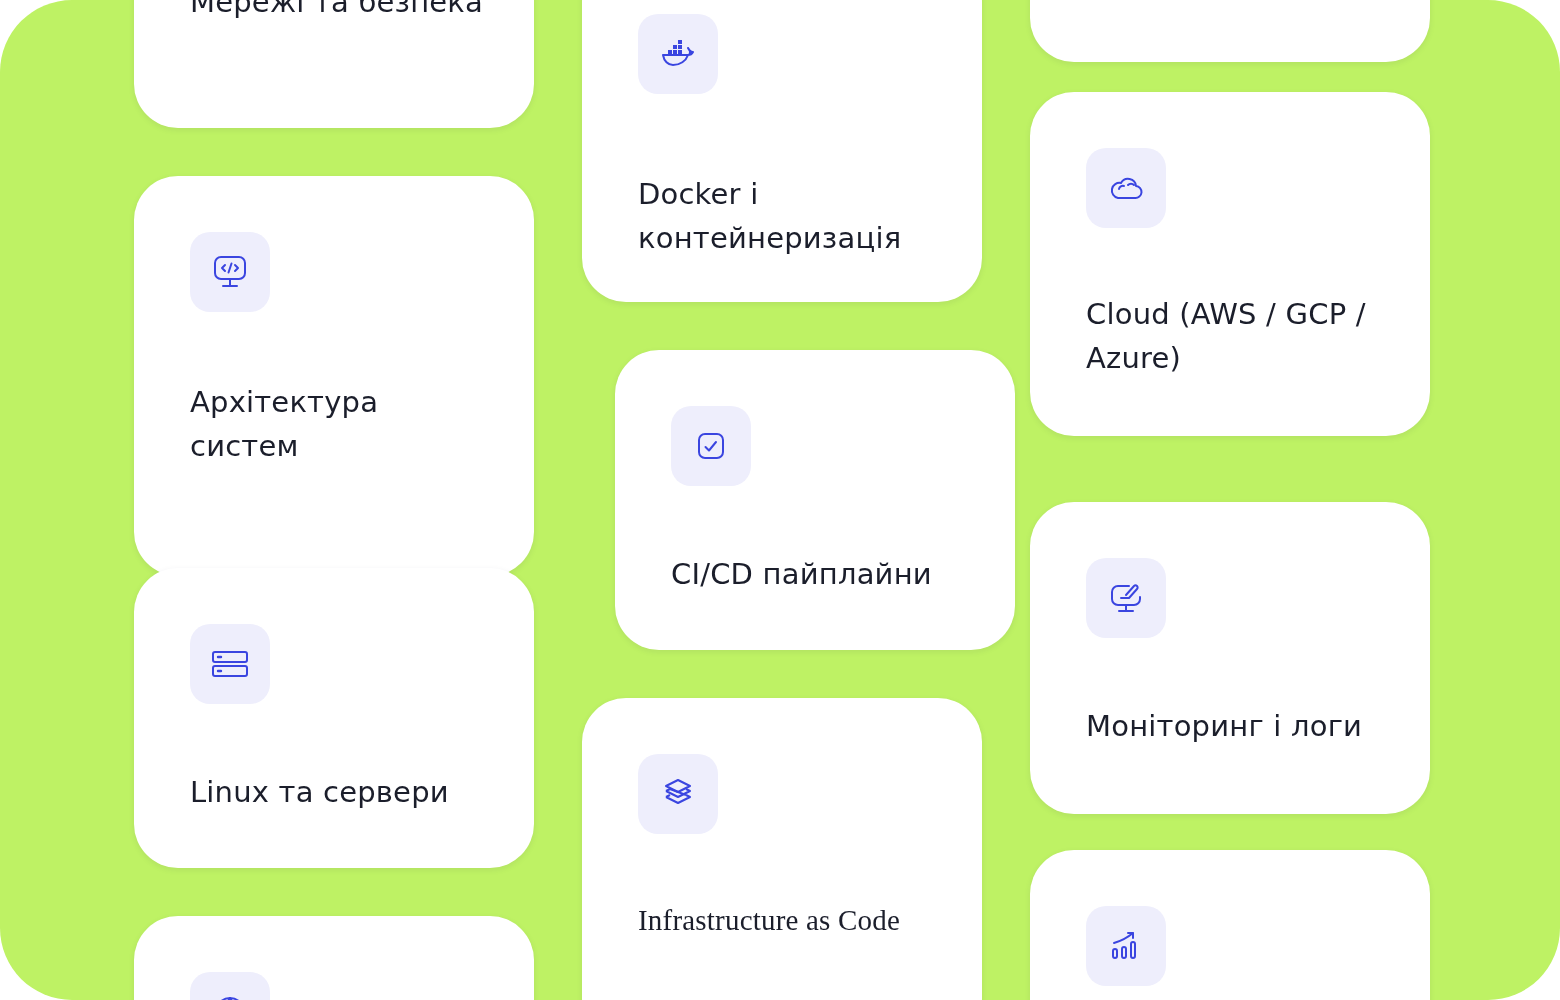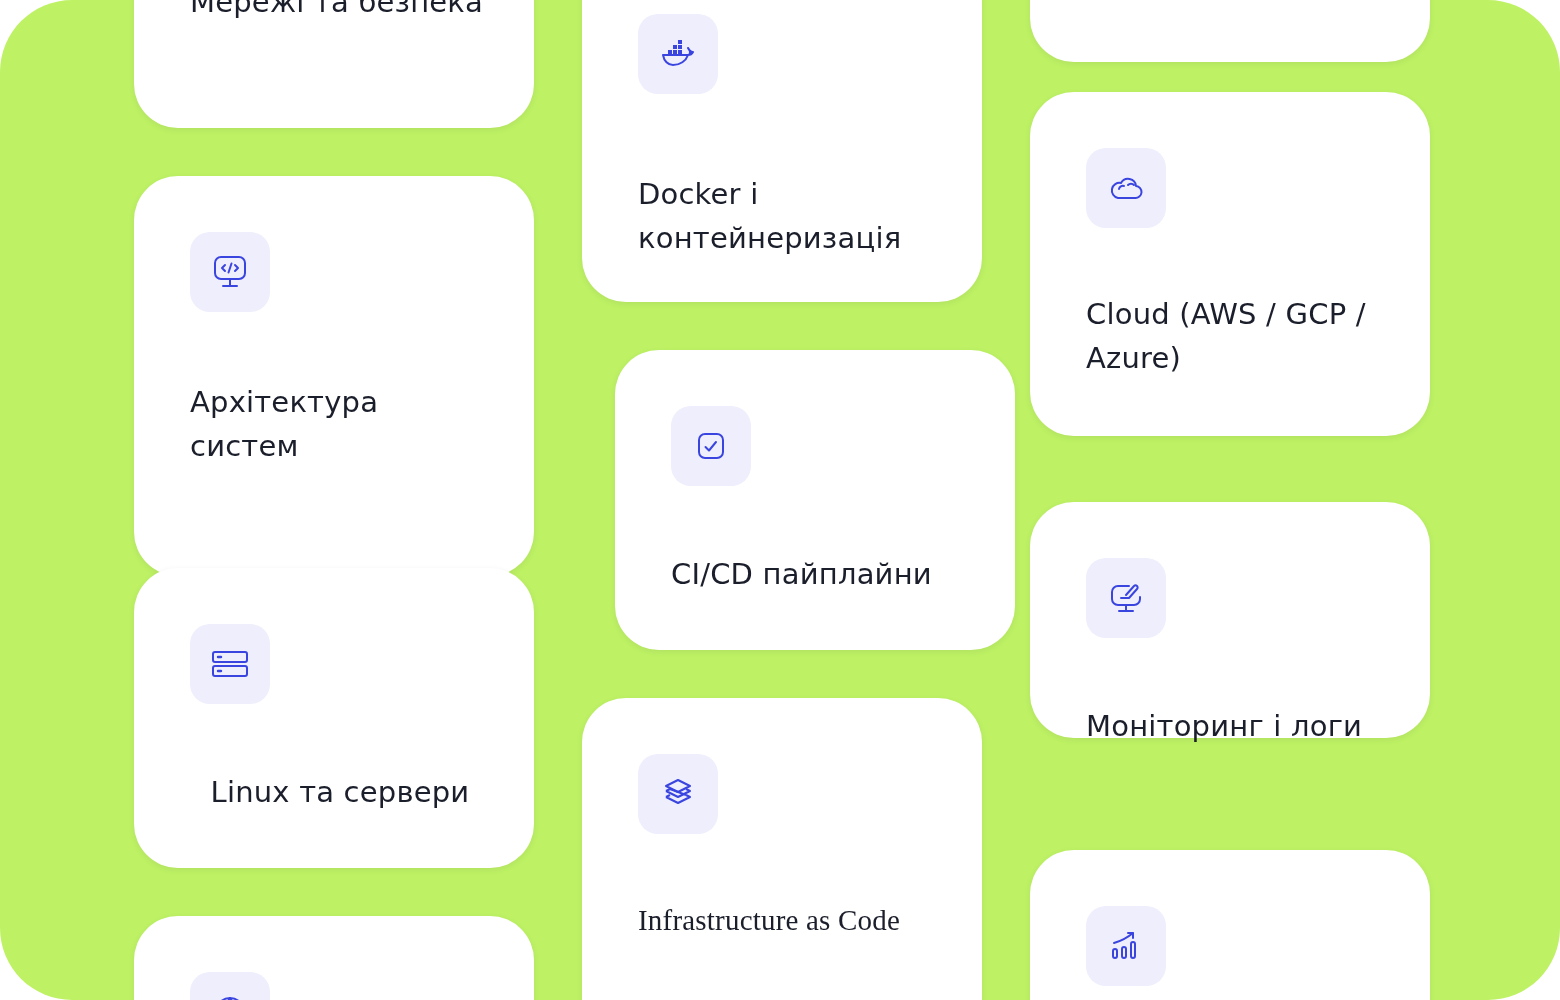--- a/index.html
+++ b/index.html
@@ -31,21 +31,21 @@
   </div>
 
   <div class="card" style="left:134px; top:568px; height:300px;">
     <div class="icon-box">
       <svg viewBox="0 0 44 44" fill="none" stroke="#3A45E0" stroke-width="2" stroke-linecap="round" stroke-linejoin="round">
         <rect x="9" y="10" width="34" height="10" rx="2" transform="translate(-4 0)"></rect>
         <rect x="9" y="24" width="34" height="10" rx="2" transform="translate(-4 0)"></rect>
         <path d="M10 15h3M10 29h3" stroke-width="2.4"></path>
       </svg>
     </div>
-    <div class="title" style="top:202px;text-align:center;">Linux та сервери</div>
+    <div class="title" style="top:202px;">Linux та сервери</div>
   </div>
 
   <div class="card" style="left:134px; top:916px; height:344px;">
     <div class="icon-box">
       <svg viewBox="0 0 44 44" fill="none" stroke="#3A45E0" stroke-width="2" stroke-linecap="round">
         <circle cx="22" cy="22" r="14"></circle>
         <path d="M8 22h28M22 8c-5 5-5 23 0 28M22 8c5 5 5 23 0 28"></path>
       </svg>
     </div>
   </div>
@@ -94,21 +94,21 @@
     <div class="icon-box">
       <svg viewBox="0 0 44 44" fill="none" stroke="#3A45E0" stroke-width="2" stroke-linecap="round" stroke-linejoin="round">
         <path d="M14 32h17a6 6 0 0 0 1-12 8 8 0 0 0-15-3 6 6 0 0 0-3 15z"></path>
         <path d="M24 19a4 4 0 0 1 6 0"></path>
         <path d="M15 23a4 4 0 0 1 5-3"></path>
       </svg>
     </div>
     <div class="title" style="top:200px;">Cloud (AWS / GCP / Azure)</div>
   </div>
 
-  <div class="card" style="left:1030px; top:502px; height:236px;">
+  <div class="card" style="left:1030px; top:502px; height:312px;">
     <div class="icon-box">
       <svg viewBox="0 0 44 44" fill="none" stroke="#3A45E0" stroke-width="2" stroke-linecap="round" stroke-linejoin="round">
         <path d="M25 10H14a6 6 0 0 0-6 6v7a6 6 0 0 0 6 6h16a6 6 0 0 0 6-6v-2"></path>
         <path d="M17 22h8l8-9a2 2 0 0 0-3-3l-8 9"></path>
         <path d="M22 29v5M15 35h14"></path>
       </svg>
     </div>
     <div class="title" style="top:202px; width:340px;">Моніторинг і логи</div>
   </div>
 

